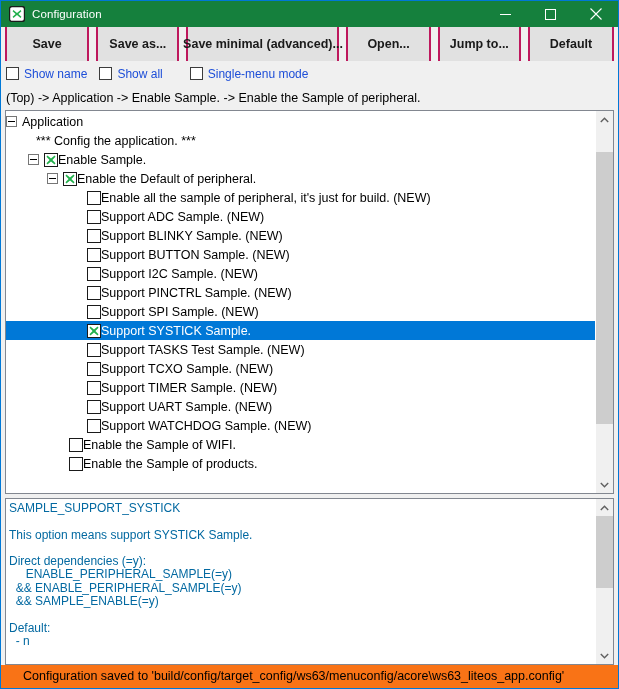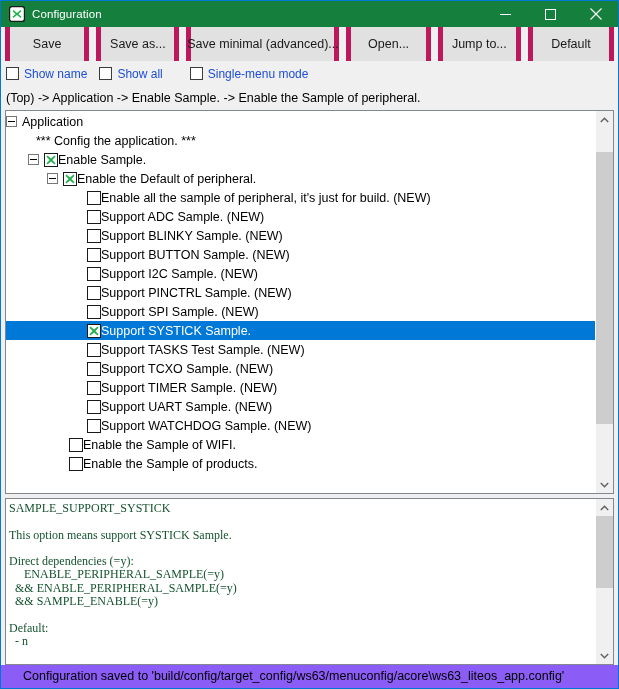--- a/index.html
+++ b/index.html
@@ -72,30 +72,31 @@
     height: 34px;
     display: flex;
     align-items: center;
     padding: 0 4px;
     gap: 7px;
     background: #f0f0f0;
   }
   .tbtn {
     height: 25px;
     background: #e1e1e1;
-    border: 5px solid #be185d;
+    border: 2px solid #be185d;
     color: #1a1a1a;
     font-family: "Liberation Sans", sans-serif;
     font-size: 12.5px;
     display: flex;
     align-items: center;
     justify-content: center;
     box-sizing: border-box;
     white-space: nowrap;
     padding: 17px 4px;
+    font-weight: bold;
   }
   .tbtn.b-save        { width: 90px; }
   .tbtn.b-saveas      { width: 89px; }
   .tbtn.b-saveminimal { width: 153px; }
   .tbtn.b-open        { width: 90px; }
   .tbtn.b-jumpto      { width: 89px; }
   .tbtn.b-default     { width: 92px; }
 
   
   .options-row {
@@ -237,35 +238,35 @@
     margin: 4px 4px 0 4px;
     border: 1px solid #828790;
     background: #ffffff;
     box-sizing: border-box;
     display: flex;
     overflow: hidden;
     position: relative;
   }
   .help-text {
     flex: 1 1 auto;
-    font-family: Liberation Serif, serif;
+    font-family: Liberation Sans, sans-serif;
     font-size: 12px;
     line-height: 13.3px;
-    color: #14532d;
+    color: #0369a1;
     white-space: pre;
     padding: 3px 0 0 3px;
     overflow: hidden;
   }
 
   
   .statusbar {
     flex: 0 0 auto;
     height: 23px;
     line-height: 23px;
-    background: #8b5cf6;
+    background: #f97316;
     font-size: 12.5px;
     color: #000;
     padding-left: 22px;
     white-space: nowrap;
     overflow: hidden;
   }
 </style>
 </head>
 <body>
 

